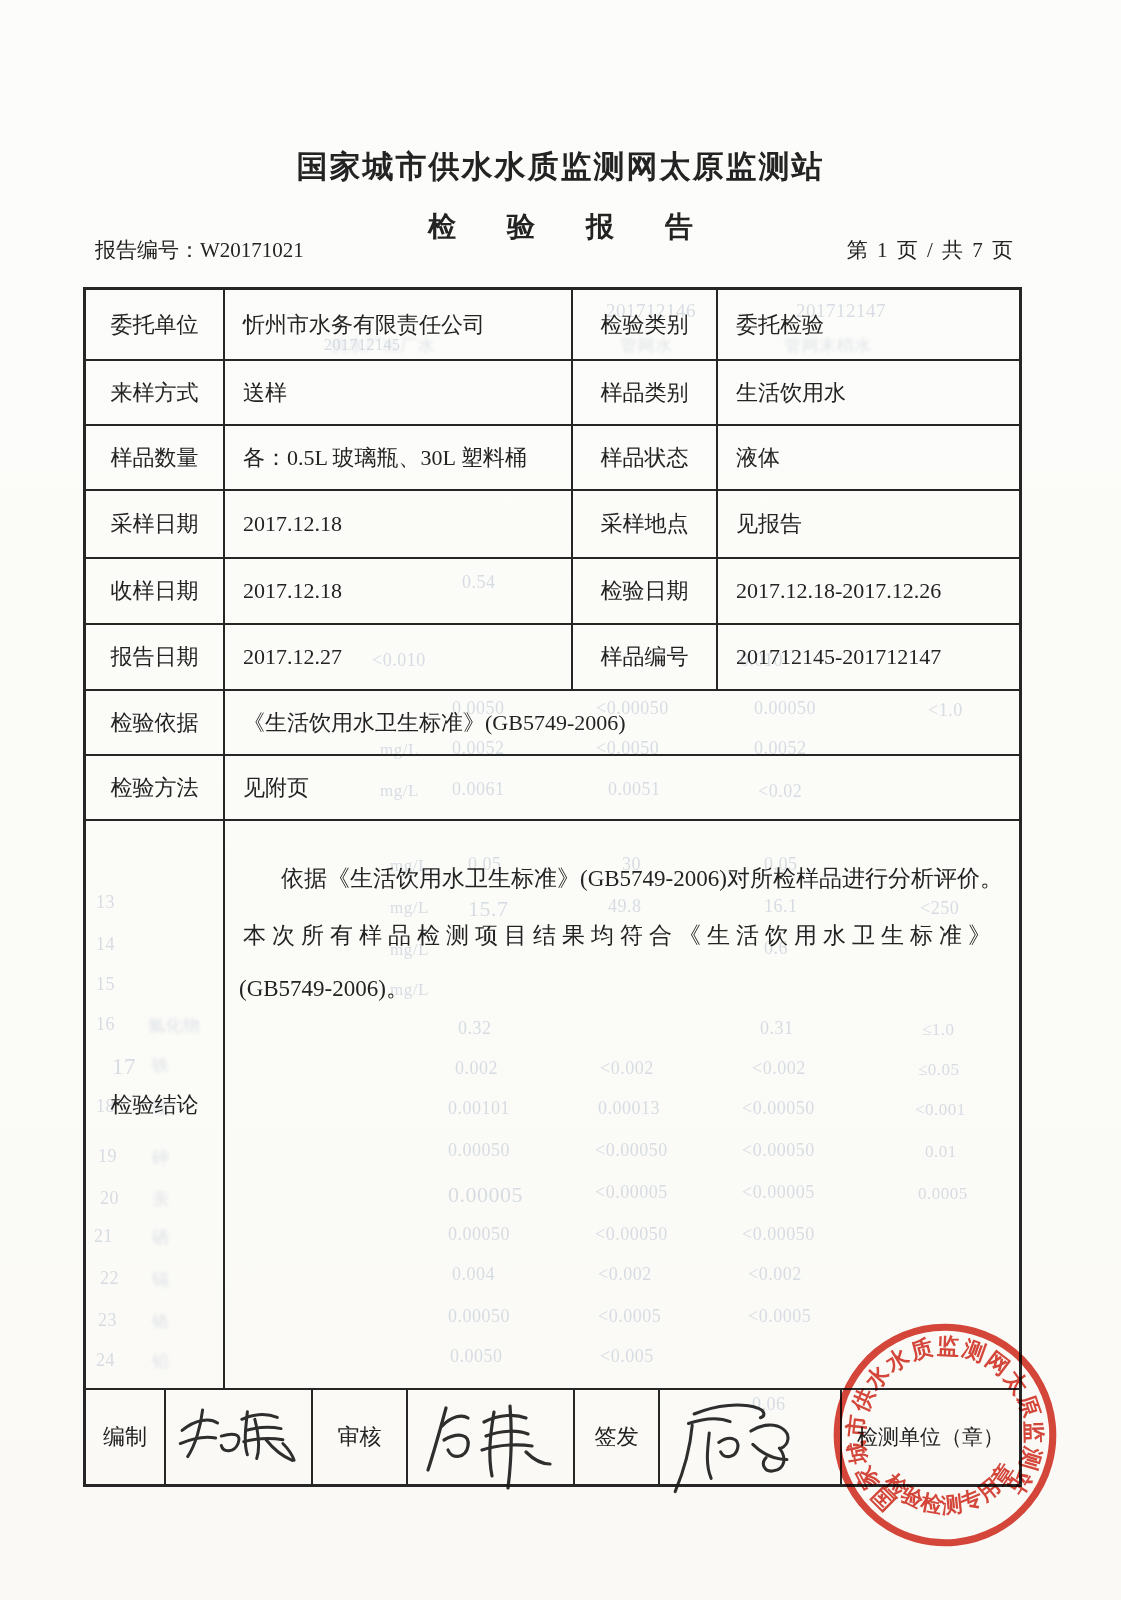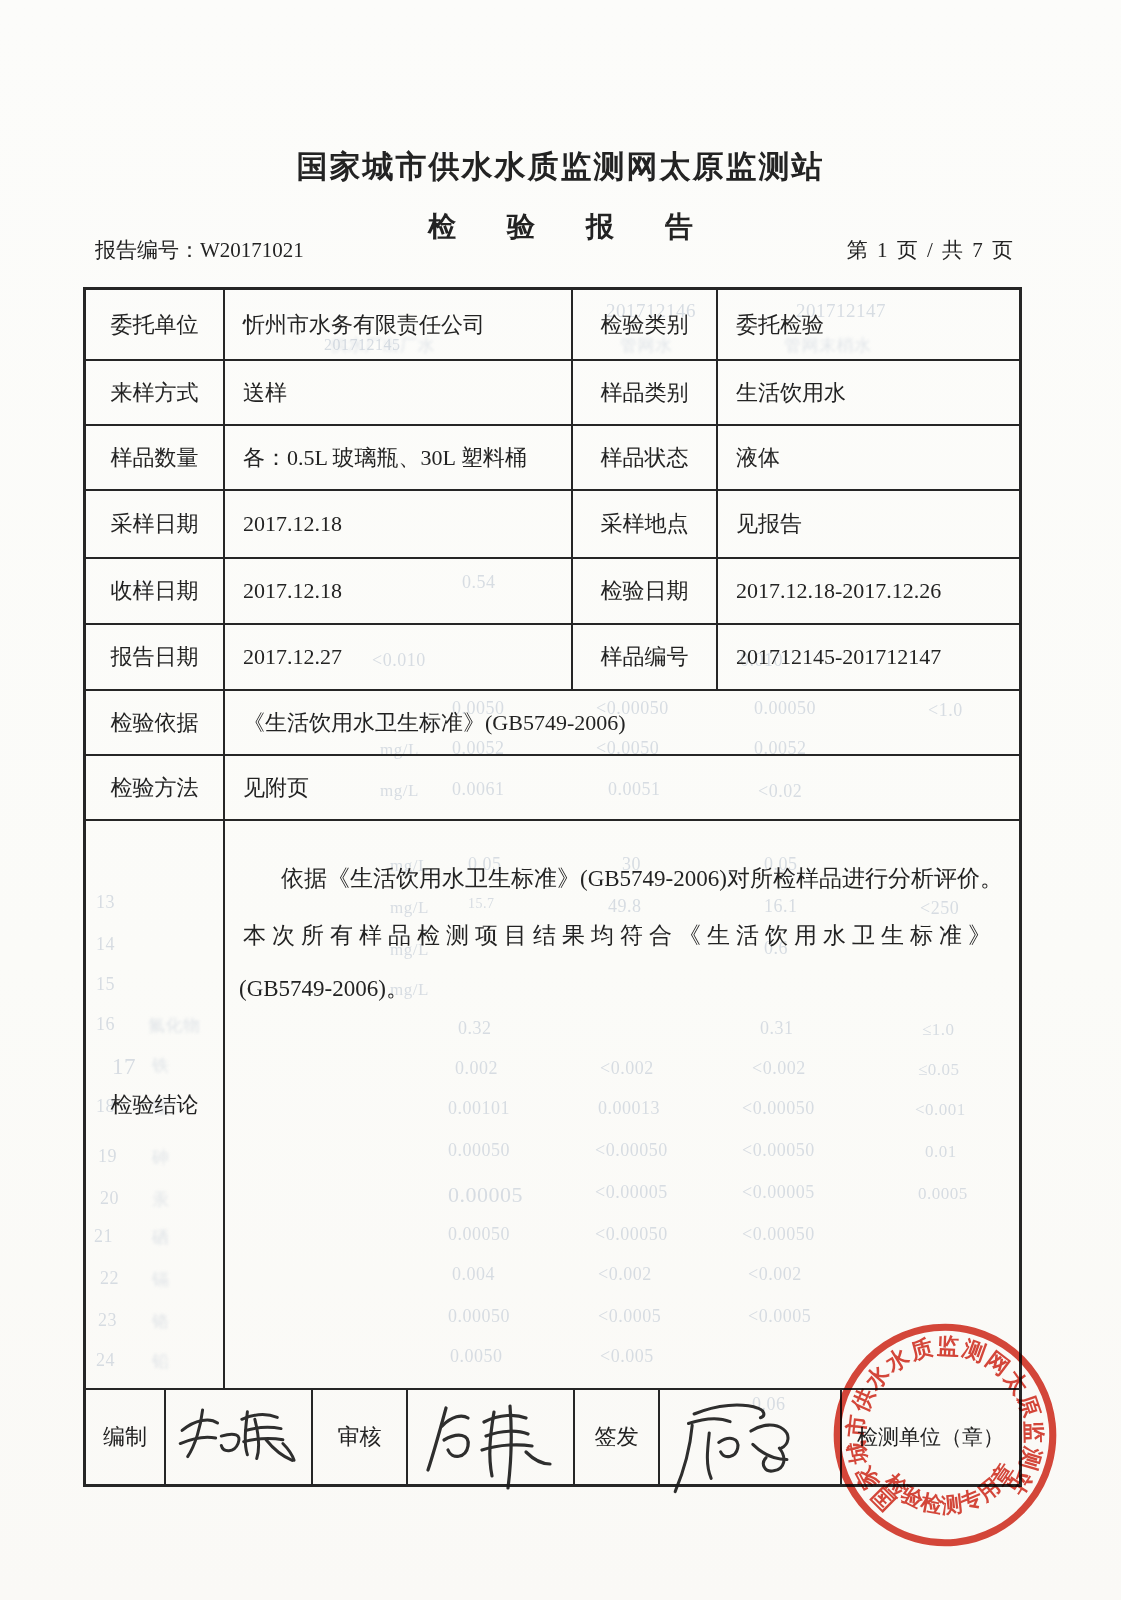--- a/index.html
+++ b/index.html
@@ -76,21 +76,21 @@
       <span class="ghost" style="left: 754px; top: 738px; font-size: 18px;">0.0052</span>
       <span class="ghost" style="left: 380px; top: 781px; font-size: 17px;">mg/L</span>
       <span class="ghost" style="left: 452px; top: 779px; font-size: 18px;">0.0061</span>
       <span class="ghost" style="left: 608px; top: 779px; font-size: 18px;">0.0051</span>
       <span class="ghost" style="left: 758px; top: 781px; font-size: 18px;">&lt;0.02</span>
       <span class="ghost" style="left: 390px; top: 856px; font-size: 17px;">mg/L</span>
       <span class="ghost" style="left: 468px; top: 854px; font-size: 18px;">0.05</span>
       <span class="ghost" style="left: 622px; top: 854px; font-size: 18px;">30</span>
       <span class="ghost" style="left: 764px; top: 854px; font-size: 18px;">0.05</span>
       <span class="ghost" style="left: 390px; top: 898px; font-size: 17px;">mg/L</span>
-      <span class="ghost" style="left: 468px; top: 896px; font-size: 14px;">15.7</span>
+      <span class="ghost" style="left: 468px; top: 896px; font-size: 22px;">15.7</span>
       <span class="ghost" style="left: 608px; top: 896px; font-size: 18px;">49.8</span>
       <span class="ghost" style="left: 764px; top: 896px; font-size: 18px;">16.1</span>
       <span class="ghost" style="left: 920px; top: 898px; font-size: 18px;">&lt;250</span>
       <span class="ghost" style="left: 390px; top: 940px; font-size: 17px;">mg/L</span>
       <span class="ghost" style="left: 764px; top: 938px; font-size: 18px;">0.6</span>
       <span class="ghost" style="left: 390px; top: 980px; font-size: 17px;">mg/L</span>
       <span class="ghost" style="left: 458px; top: 1018px; font-size: 18px;">0.32</span>
       <span class="ghost" style="left: 760px; top: 1018px; font-size: 18px;">0.31</span>
       <span class="ghost" style="left: 922px; top: 1020px; font-size: 17px;">≤1.0</span>
       <span class="ghost" style="left: 455px; top: 1058px; font-size: 18px;">0.002</span>

